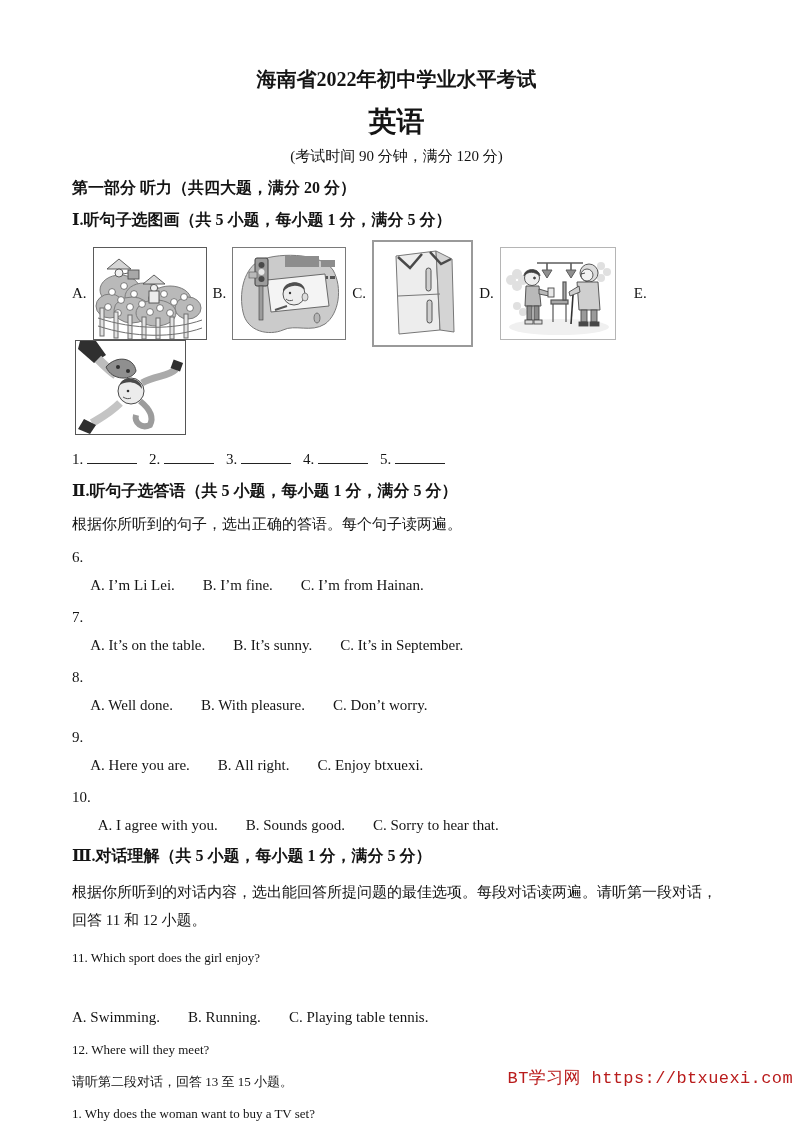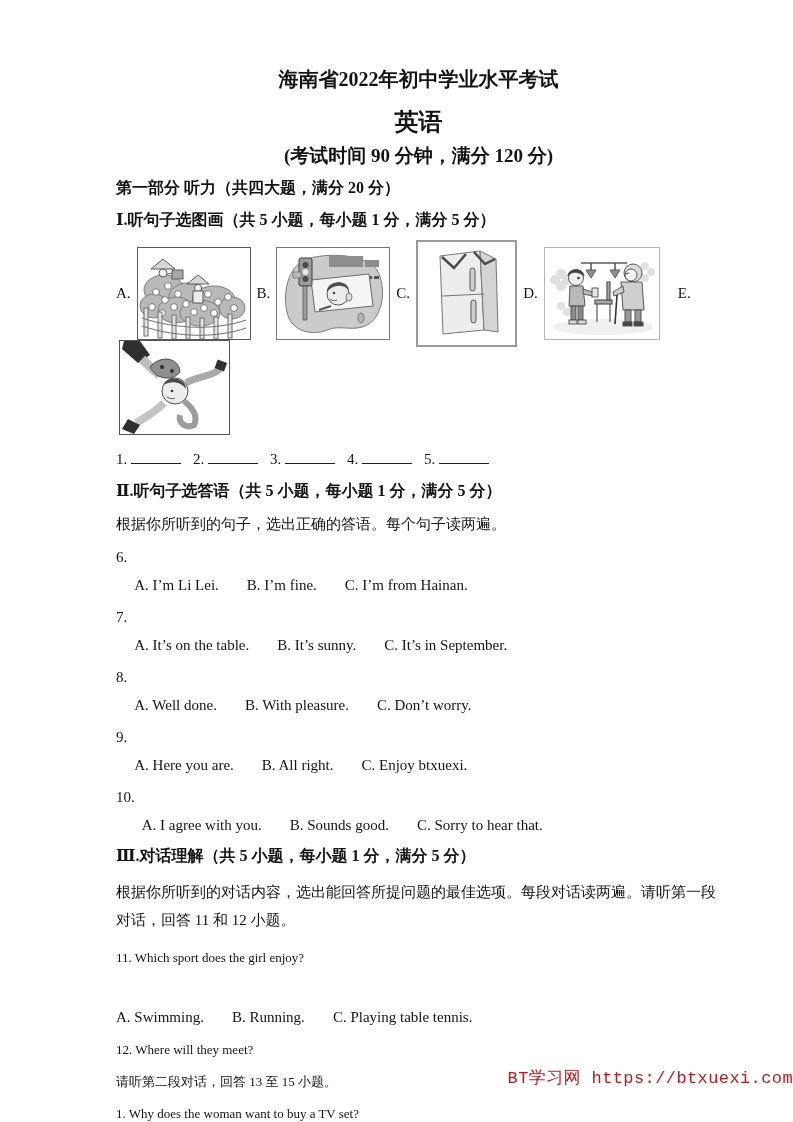--- a/index.html
+++ b/index.html
@@ -4,25 +4,25 @@
 <style>
   * { box-sizing: border-box; }
   html, body { margin: 0; padding: 0; }
   body {
     width: 793px; height: 1122px;
     background: #ffffff;
     font-family: "Liberation Serif", "DejaVu Serif", serif;
     color: #141414;
   }
   .page { position: relative; width: 793px; height: 1122px; overflow: hidden; background: #fff; }
-  .content { padding: 66px 72px 0 116px; }
+  .content { padding: 66px 72px 0 72px; }
 
   .title   { text-align: center; font-weight: 700; font-size: 20px; line-height: 26px; }
-  .subject { text-align: center; font-weight: 700; font-size: 24px; line-height: 26px; margin-top: 17px; }
-  .exam-info { text-align: center; font-weight: 700; font-size: 19px; line-height: 20px; margin-top: 11px; }
+  .subject { text-align: center; font-weight: 700; font-size: 28px; line-height: 26px; margin-top: 17px; }
+  .exam-info { text-align: center; font-weight: 400; font-size: 15px; line-height: 20px; margin-top: 11px; }
 
   .part-heading { font-weight: 700; font-size: 16px; line-height: 20px; margin-top: 12px; }
   .sec-heading  { font-weight: 700; font-size: 16px; line-height: 20px; margin-top: 12px; }
   .instruction-bold { font-weight: 700; font-size: 15px; line-height: 20px; margin-top: 13px; }
   .instruction      { font-weight: 400; font-size: 15px; line-height: 20px; margin-top: 13px; }
 
   .pics-row { display: flex; align-items: center; margin-top: 11px; height: 105px; }
   .pic-label { font-size: 15px; margin-right: 6px; white-space: nowrap; }
   .pic-box { background: #fff; flex: 0 0 auto; overflow: hidden; }
   .box-a { width: 114px; height: 93px; border: 1px solid #5a5a5a; margin-right: 6px; }

